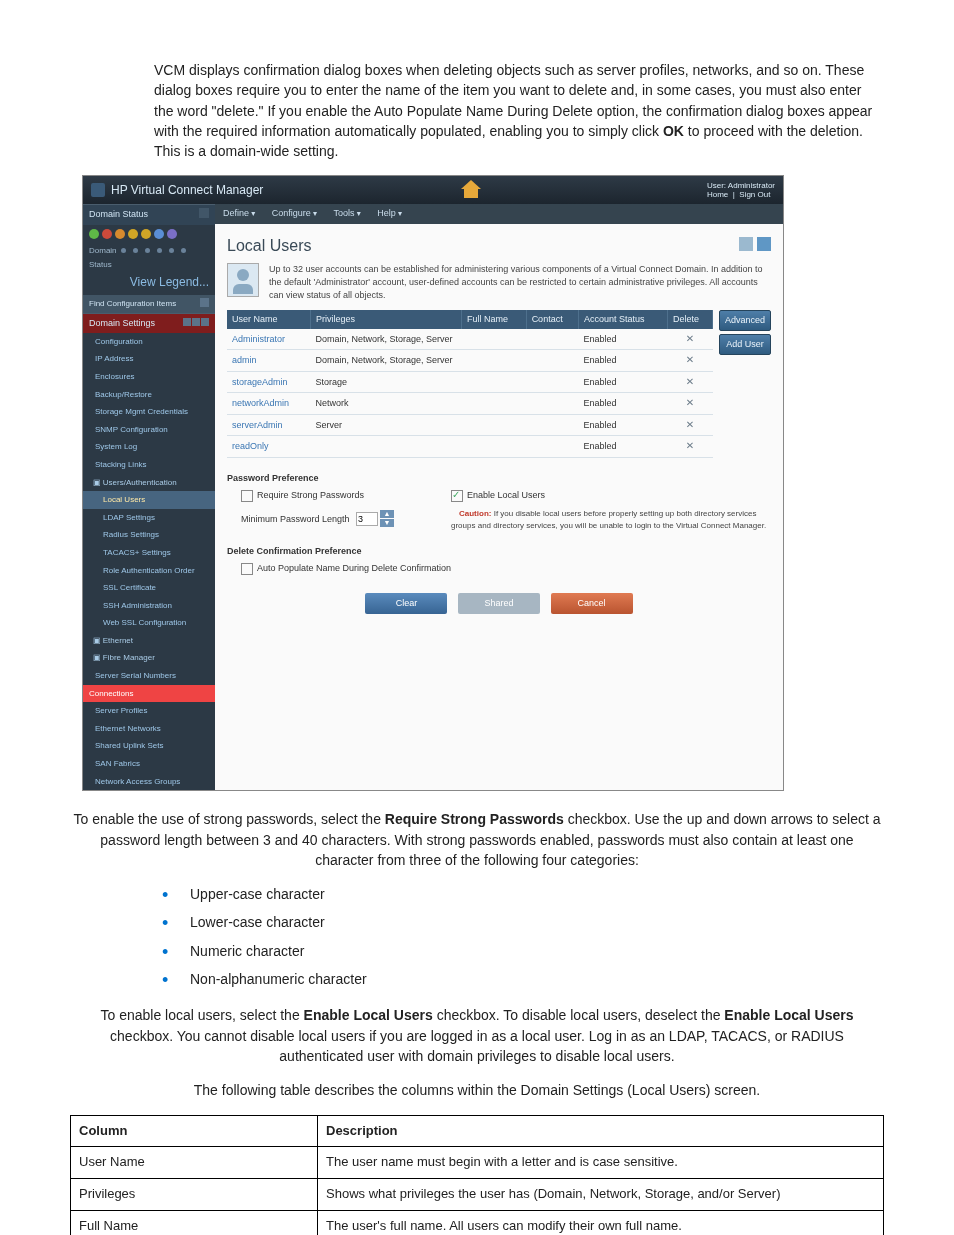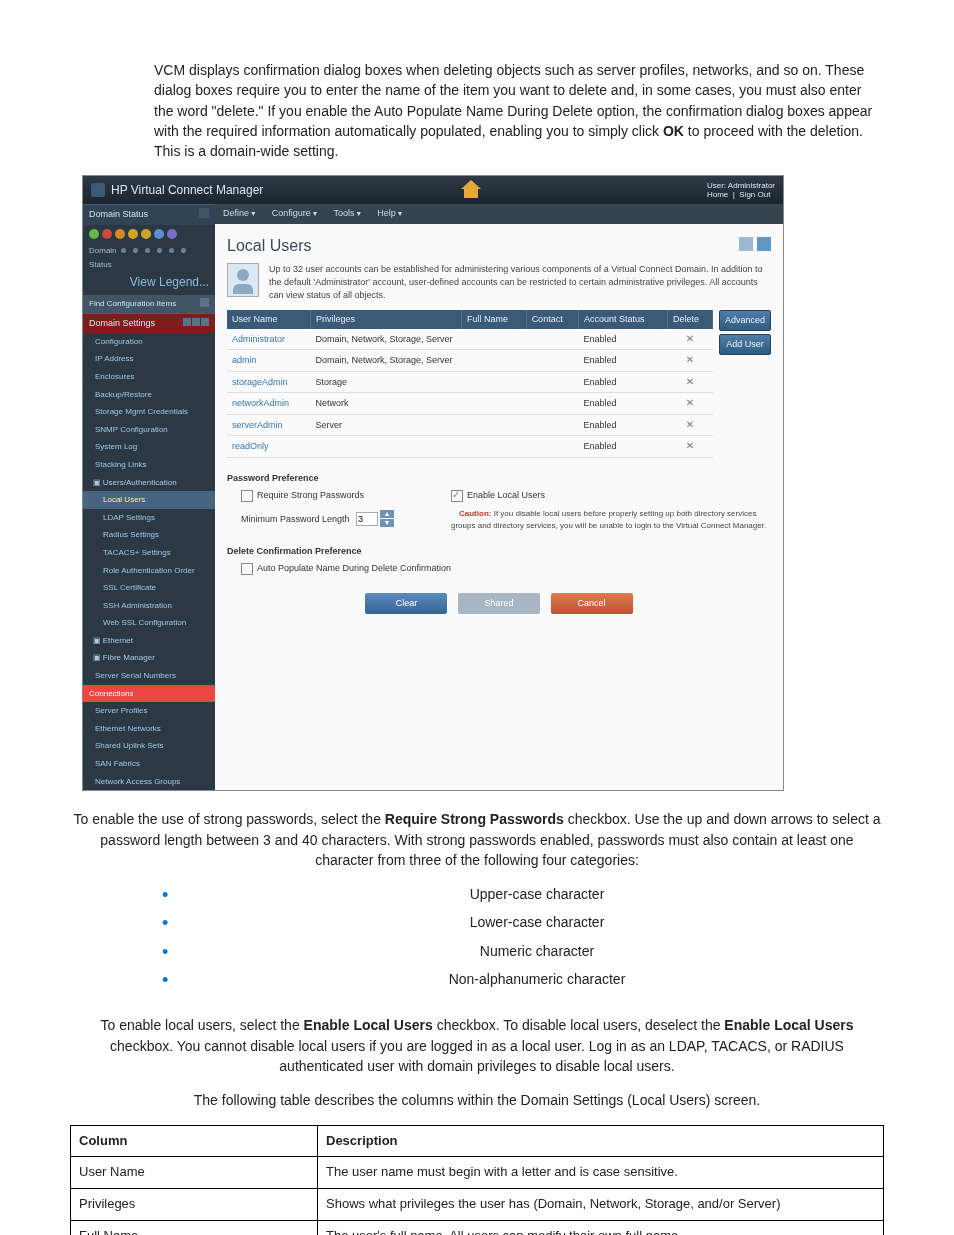--- a/index.html
+++ b/index.html
@@ -8,21 +8,21 @@
     color: #222;
     margin: 0;
     padding: 60px 70px 40px 70px;
     width: 954px;
     box-sizing: border-box;
     line-height: 1.45;
   }
   .body-text { margin: 0 0 14px 84px; }
   .body-text-full { margin: 0 0 14px 0; text-align: center; }
   .bold { font-weight: bold; }
-  ul.bullets { list-style: none; padding: 0; margin: 0 0 26px 84px; text-align: center; }
+  ul.bullets { list-style: none; padding: 0; margin: 0 0 16px 84px; }
   ul.bullets li { position: relative; padding-left: 36px; margin: 8px 0; }
   ul.bullets li::before { content: "•"; color: #0073cf; font-size: 18px; position: absolute; left: 8px; top: -2px; }
   table.desc-table { border-collapse: collapse; width: 100%; margin: 6px 0 20px 0; }
   table.desc-table th, table.desc-table td { border: 1px solid #000; padding: 6px 8px; font-size: 13px; text-align: left; vertical-align: top; }
   table.desc-table th { font-weight: bold; }
 
   
   .shot {
     margin: 10px 0 18px 12px;
     width: 700px;

